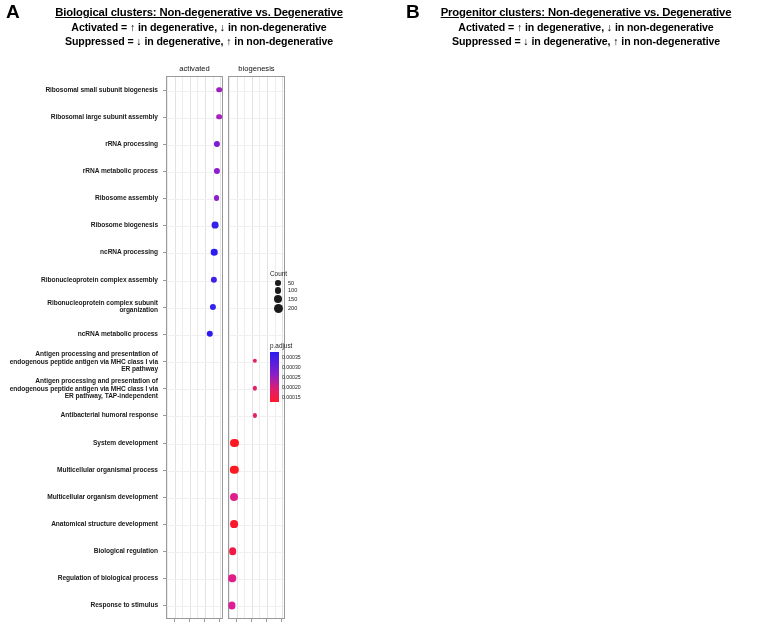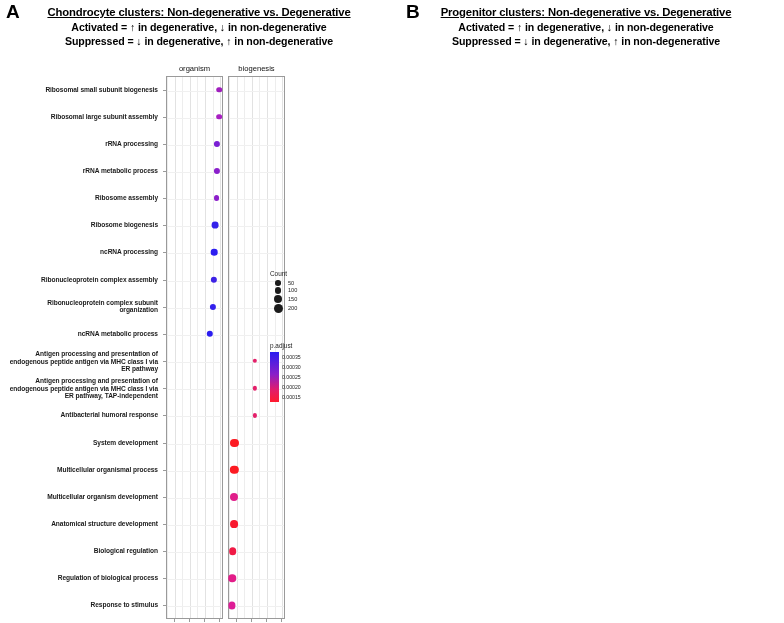--- a/index.html
+++ b/index.html
@@ -66,26 +66,26 @@
   .cbar-ticks{position:relative;margin-left:3px;}
   .cbar-tick{position:absolute;font-size:5.2px;color:#222;transform:translateY(-50%);
     white-space:nowrap;}
 </style>
 </head>
 <body>
 
 <div class="panel" id="panel-a">
   <div class="panel-letter">A</div>
   <div class="titles">
-    <div class="title-main">Chondrocyte clusters: Non-degenerative vs. Degenerative</div>
+    <div class="title-main">Biological clusters: Non-degenerative vs. Degenerative</div>
     <div class="title-sub">Activated = ↑ in degenerative, ↓ in non-degenerative</div>
     <div class="title-sub">Suppressed = ↓ in degenerative, ↑ in non-degenerative</div>
   </div>
   <div class="plot" id="plot-a">
-      <div class="facet-strip" style="left: 158px; width: 57px;">organism</div>
+      <div class="facet-strip" style="left: 158px; width: 57px;">activated</div>
       <div class="facet-panel" style="left: 158px; width: 57px; height: 543px;">
         <div class="gridline-v" style="left: 0px;"></div>
         <div class="gridline-v major" style="left: 7.6px;"></div>
         <div class="gridline-v" style="left: 15.2px;"></div>
         <div class="gridline-v major" style="left: 22.8px;"></div>
         <div class="gridline-v" style="left: 30.4px;"></div>
         <div class="gridline-v major" style="left: 38px;"></div>
         <div class="gridline-v" style="left: 45.6px;"></div>
         <div class="gridline-v major" style="left: 53.2px;"></div>
         <div class="gridline-h" style="top: 13.575px;"></div>

